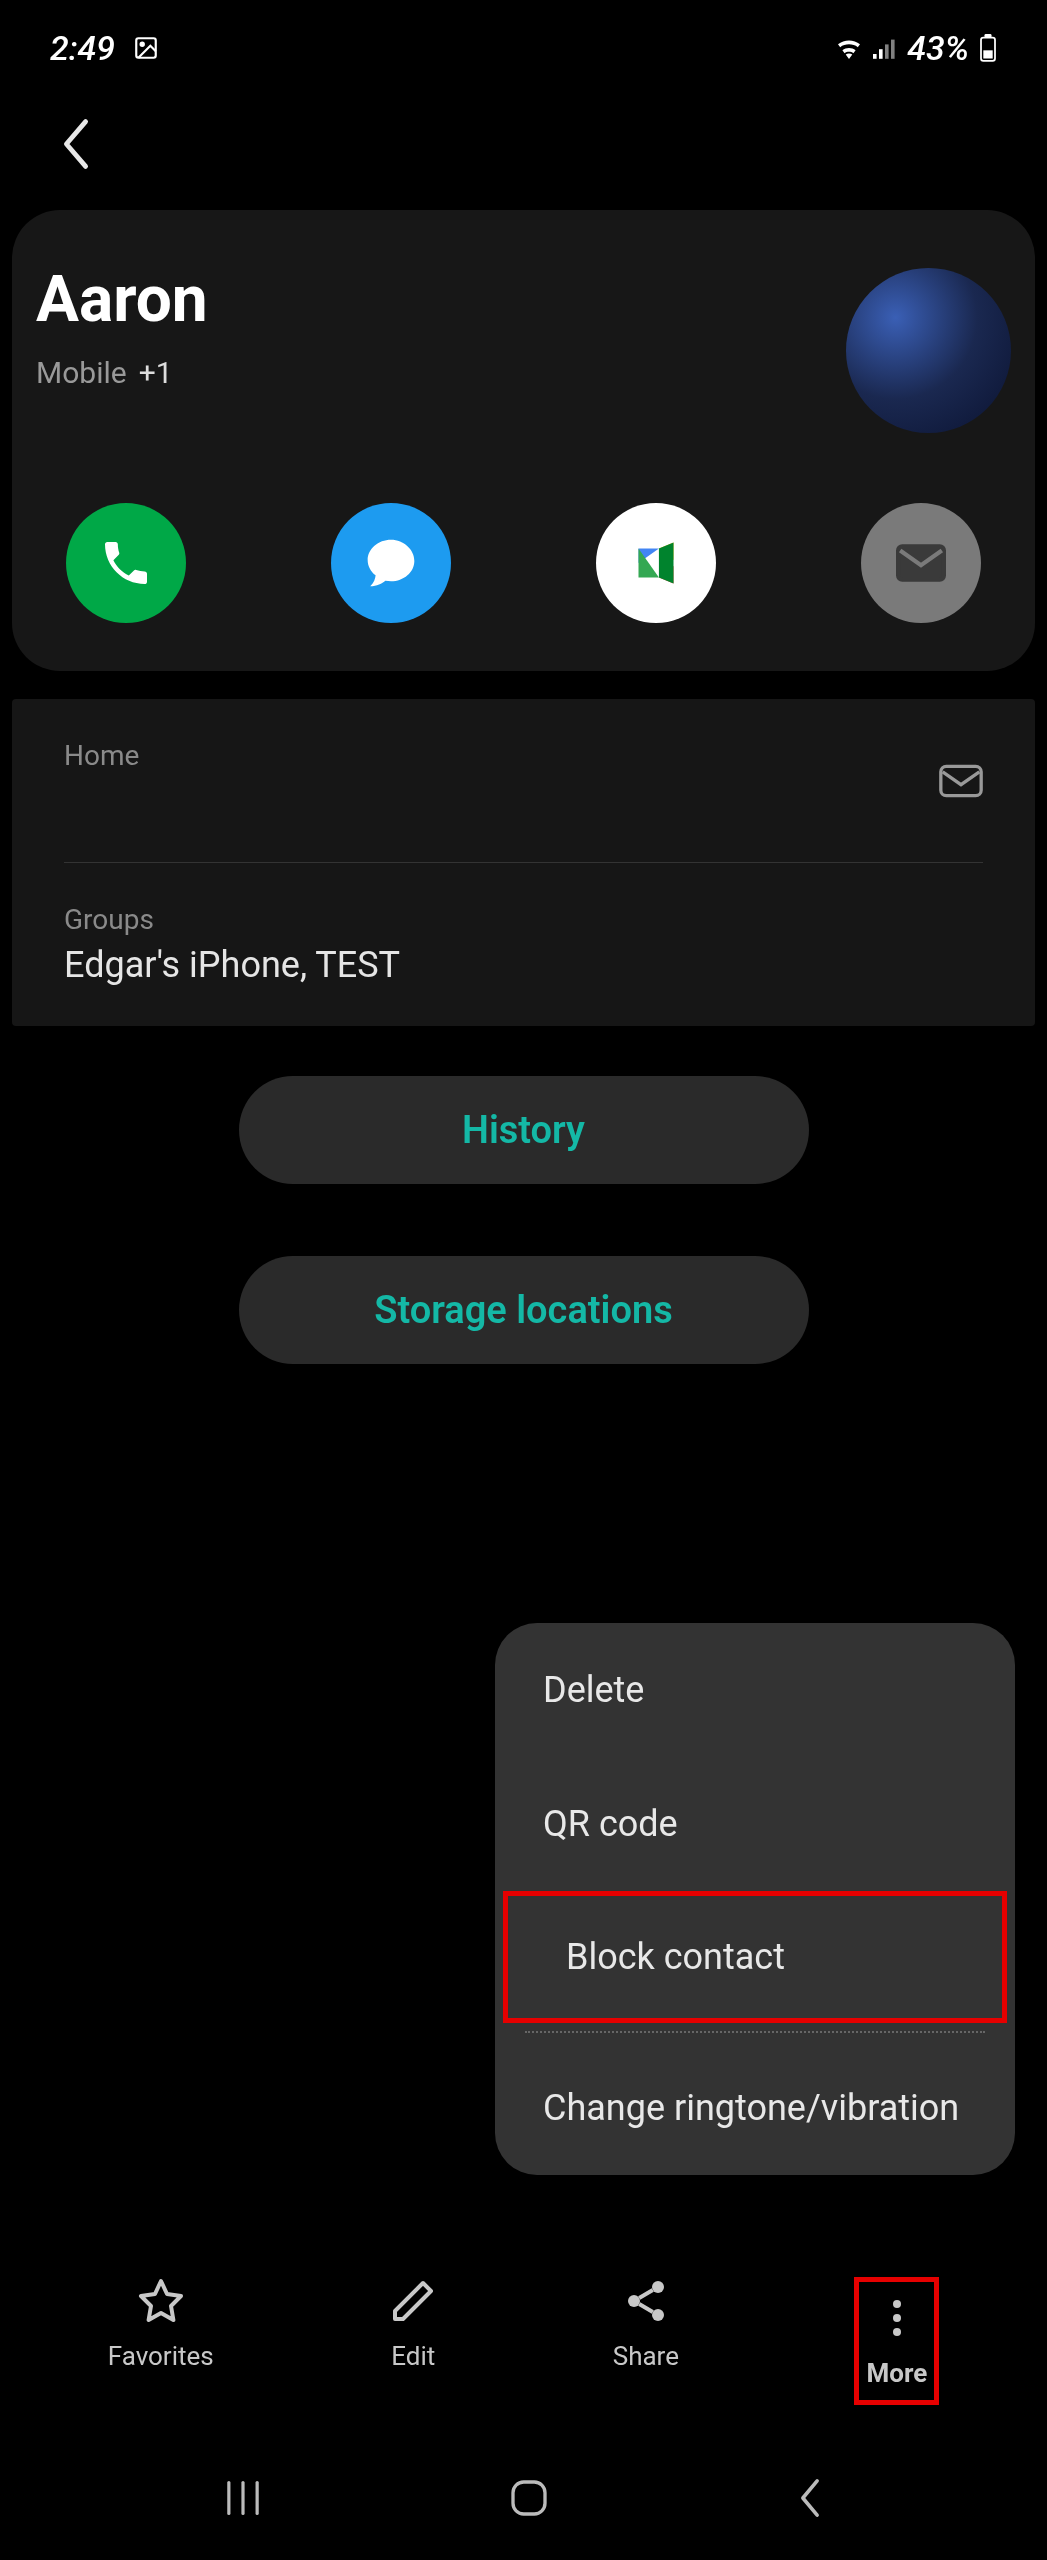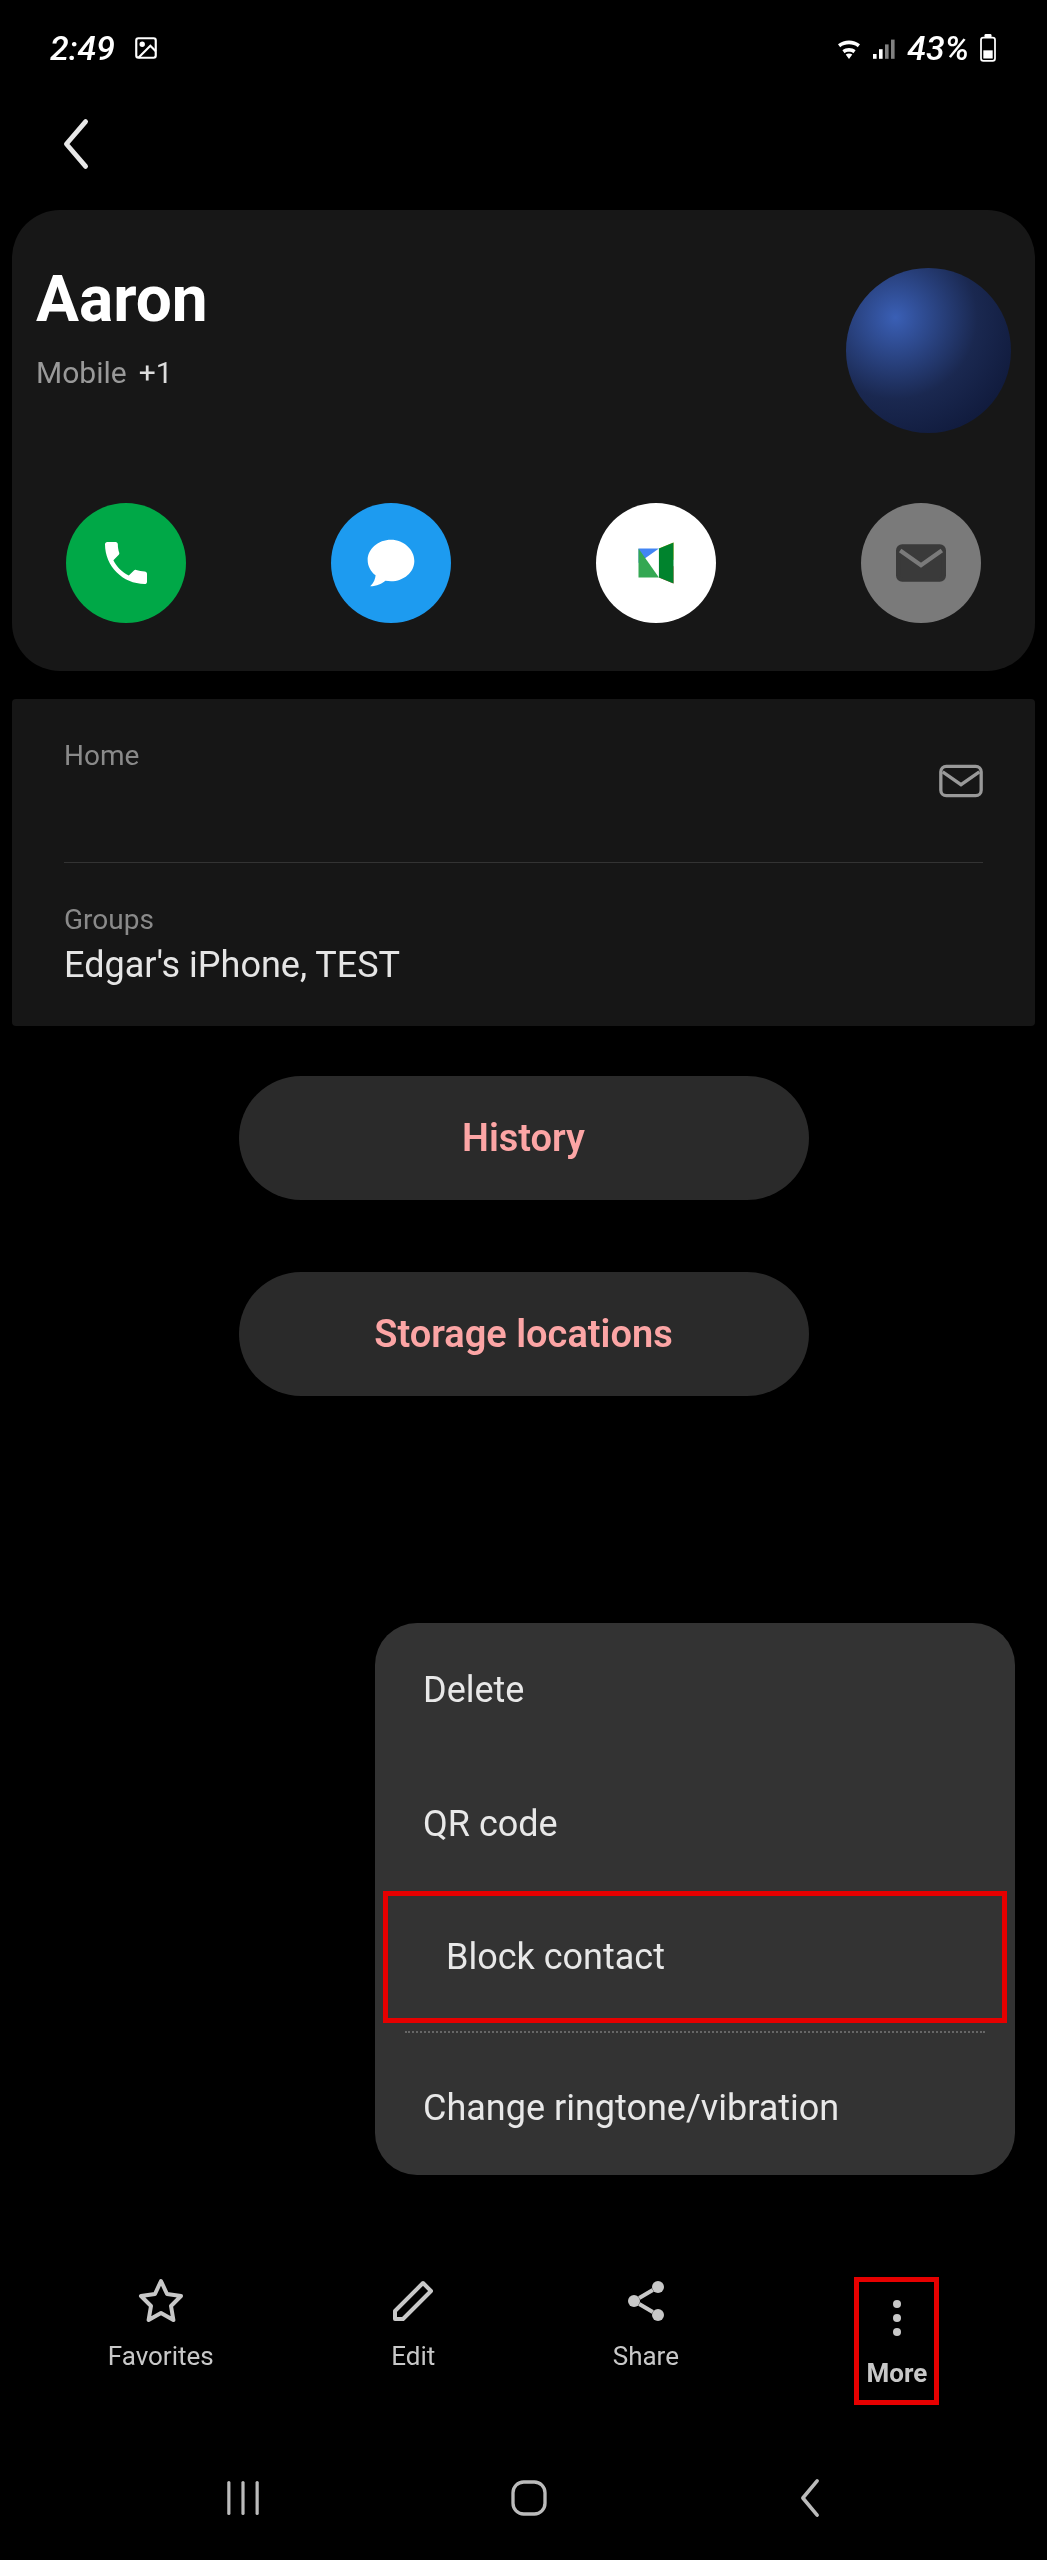--- a/index.html
+++ b/index.html
@@ -26,23 +26,23 @@
     .btn-msg { background: #1d9bf0; }
     .btn-video { background: #fff; }
     .btn-mail { background: #7a7a7a; }
     
     .info-section { padding: 40px 52px; }
     .info-label { color: #8a8a8a; font-size: 28px; margin-bottom: 8px; }
     .info-value { color: #e5e5e5; font-size: 36px; }
     .info-row { display: flex; justify-content: space-between; align-items: center; }
     .divider { height: 1px; background: #333; margin: 0 52px; }
     
-    .pill-btn { display: block; margin: 50px auto 0; background: #2a2a2a; border: none; color: #fca5a5; font-size: 38px; font-weight: 600; padding: 40px 80px; border-radius: 80px; min-width: 570px; text-align: center; }
-    
-    .popup { position: absolute; bottom: 385px; right: 32px; width: 640px; background: #333333; border-radius: 42px; overflow: hidden; box-shadow: 0 0 30px rgba(0,0,0,0.6); }
+    .pill-btn { display: block; margin: 50px auto 0; background: #2a2a2a; border: none; color: #14b8a6; font-size: 38px; font-weight: 600; padding: 32px 80px; border-radius: 80px; min-width: 570px; text-align: center; }
+    
+    .popup { position: absolute; bottom: 385px; right: 32px; width: 520px; background: #333333; border-radius: 42px; overflow: hidden; box-shadow: 0 0 30px rgba(0,0,0,0.6); }
     .popup-item { padding: 46px 48px; font-size: 36px; color: #e8e8e8; }
     .popup-divider { border-top: 2px dotted #666; margin: 8px 30px; }
     .highlight-block { border: 5px solid #e60000; margin: 0 8px; }
     
     .bottom-bar { position: absolute; bottom: 125px; left: 0; right: 0; display: flex; justify-content: space-around; padding: 30px 20px; }
     .bottom-item { display: flex; flex-direction: column; align-items: center; gap: 16px; color: #c8c8c8; font-size: 26px; }
     .highlight-more { border: 5px solid #e60000; padding: 12px 7px; font-weight: bold; }
     
     .nav-bar { position: absolute; bottom: 0; left: 0; right: 0; height: 125px; display: flex; justify-content: space-around; align-items: center; padding: 0 100px; }
     

